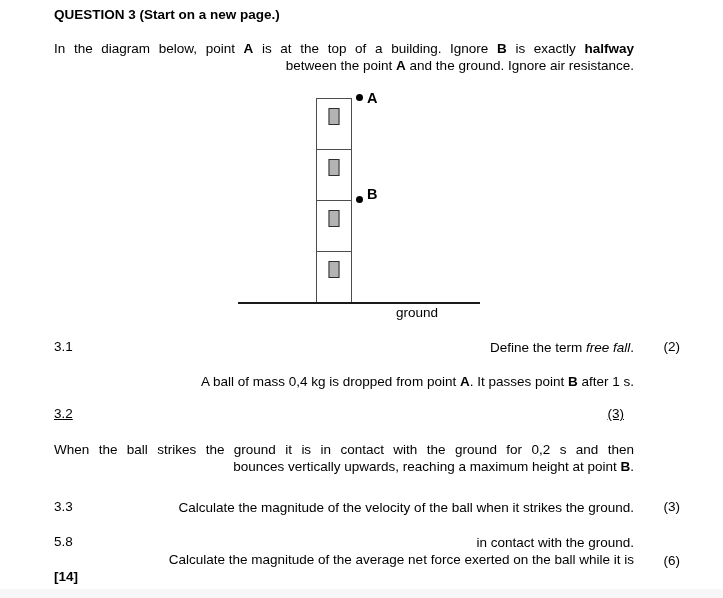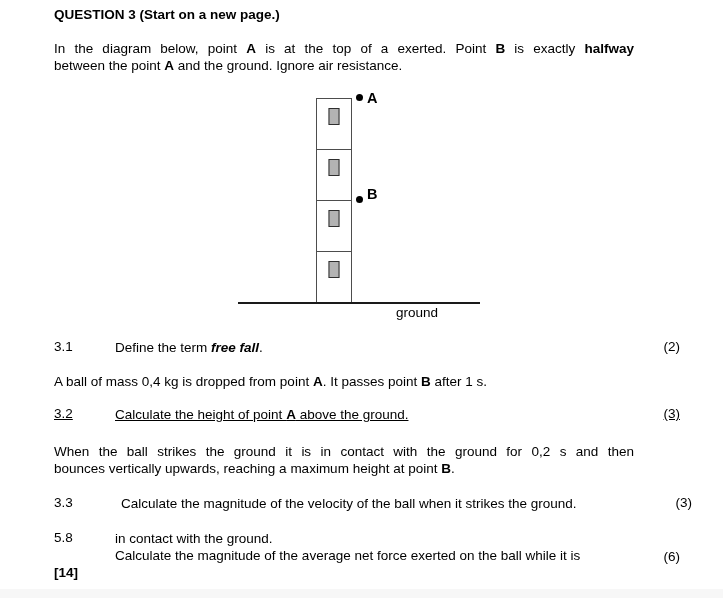--- a/index.html
+++ b/index.html
@@ -6,24 +6,24 @@
   .page{
     position:relative;
     width:723px;height:598px;
     background:#ffffff;
     font-family:"Liberation Sans","DejaVu Sans",sans-serif;
     font-size:13.5px;color:#000;overflow:hidden;
   }
   .content{position:absolute;left:54px;top:6px;width:636px;}
   .heading{font-weight:bold;line-height:17px;}
   .para{width:580px;margin-top:17px;}
-  .line{line-height:17px;white-space:nowrap;}
+  .line{line-height:17px;white-space:nowrap;text-align:right;}
   .line.just{white-space:normal;text-align:justify;text-align-last:justify;}
   .b{font-weight:bold;}
-  .i{font-style:italic;font-weight:bold;}
+  .i{font-style:italic;}
 
   
   .diagram{position:relative;height:225px;margin-top:22px;width:636px;}
   .building{
     position:absolute;left:262px;top:2px;width:36px;height:205px;
     border:1.5px solid var(--outline,#4d4d4d);
     box-sizing:border-box;background:#fff;
     display:flex;flex-direction:column;
   }
   .floor{flex:1;position:relative;border-top:1.5px solid var(--outline,#4d4d4d);}
@@ -43,37 +43,37 @@
   .label-b{left:313px;top:91px;}
   .ground-line{position:absolute;left:184px;top:206px;width:242px;height:2px;background:var(--ground,#1a1a1a);}
   .ground-label{position:absolute;left:342px;top:209px;line-height:16px;}
 
   
   .q{display:grid;grid-template-columns:61px 519px 56px;width:636px;}
   .q .marks{text-align:right;padding-right:10px;}
   .q.bottom-marks .marks{align-self:end;}
   .q31{margin-top:18px;}
   .q32{margin-top:16px;text-decoration:underline;}
-  .q33{margin-top:18px;gap:6px;}
+  .q33{margin-top:24px;}
   .q34{margin-top:18px;}
   .para-drop{}
   .para-bounce{margin-top:20px;}
   .total-row{width:636px;padding-right:10px;box-sizing:border-box;font-weight:bold;line-height:17px;}
   .footer-band{position:absolute;left:0;bottom:0;width:723px;height:9px;background:#f7f7f7;}
 </style>
 </head>
 <body>
 
 <div class="page">
   <div class="content">
 
     <div class="heading">QUESTION 3 (Start on a new page.)</div>
 
     <div class="para">
-        <div class="line just"><span>In the diagram below, point </span><span class="b">A</span><span> is at the top of a exerted. Point </span><span class="b">B</span><span> is exactly </span><span class="b">halfway</span></div>
+        <div class="line just"><span>In the diagram below, point </span><span class="b">A</span><span> is at the top of a building. Ignore </span><span class="b">B</span><span> is exactly </span><span class="b">halfway</span></div>
         <div class="line"><span>between the point </span><span class="b">A</span><span> and the ground. Ignore air resistance.</span></div>
       </div>
 
     <div class="diagram">
       <div class="building">
           <div class="floor">
             <div class="window"></div>
           </div>
           <div class="floor">
             <div class="window"></div>
@@ -100,23 +100,20 @@
         </div>
       <div class="marks">(2)</div>
     </div>
 
     <div class="para para-drop">
         <div class="line"><span>A ball of mass 0,4 kg is dropped from point </span><span class="b">A</span><span>. It passes point </span><span class="b">B</span><span> after 1 s.</span></div>
       </div>
 
     <div class="q q32">
       <div class="num">3.2</div>
-      <div class="qtext">
-          <div class="line"><span>Calculate the height of point </span><span class="b">A</span><span> above the ground.</span></div>
-        </div>
       <div class="marks">(3)</div>
     </div>
 
     <div class="para para-bounce">
         <div class="line just"><span>When the ball strikes the ground it is in contact with the ground for 0,2 s and then</span></div>
         <div class="line"><span>bounces vertically upwards, reaching a maximum height at point </span><span class="b">B</span><span>.</span></div>
       </div>
 
     <div class="q q33">
       <div class="num">3.3</div>

